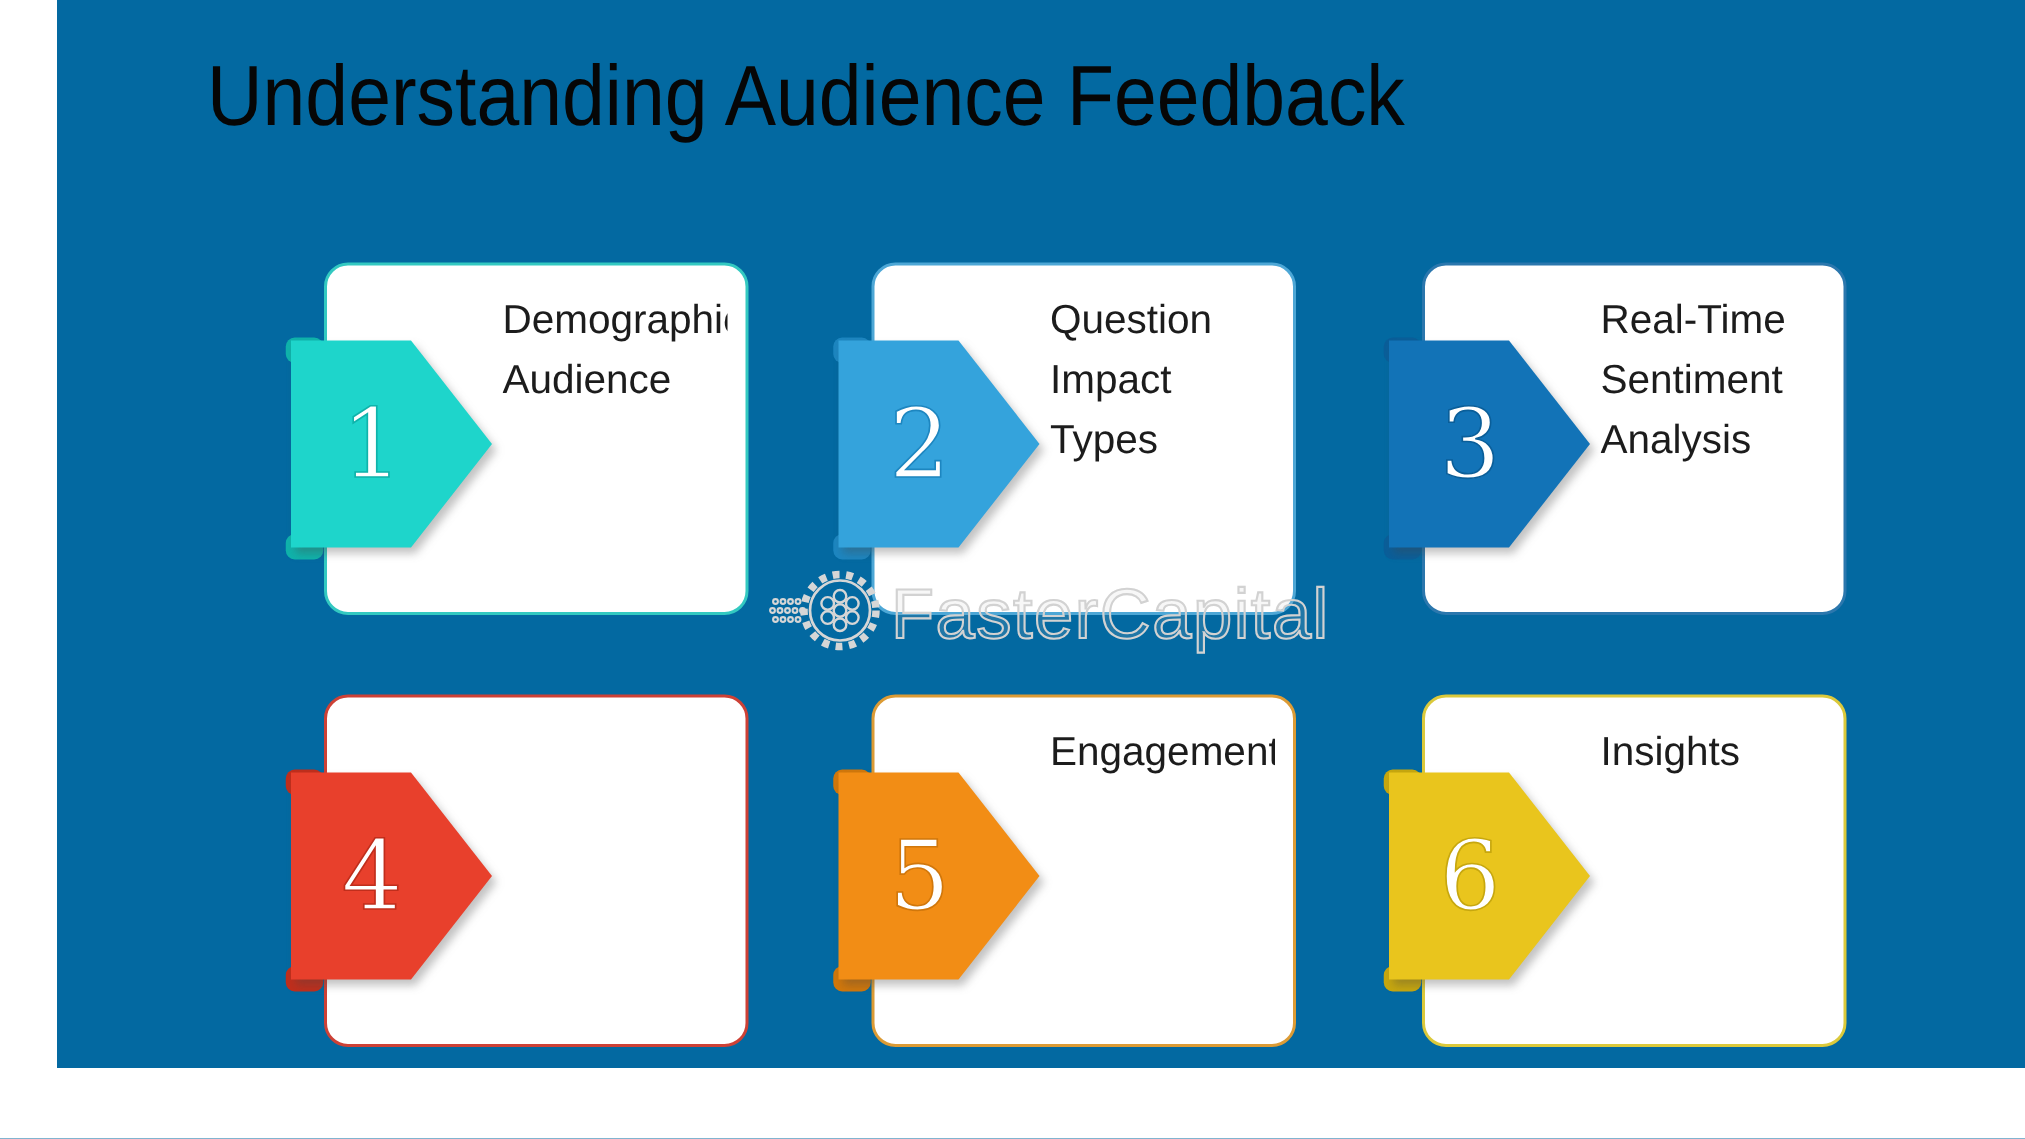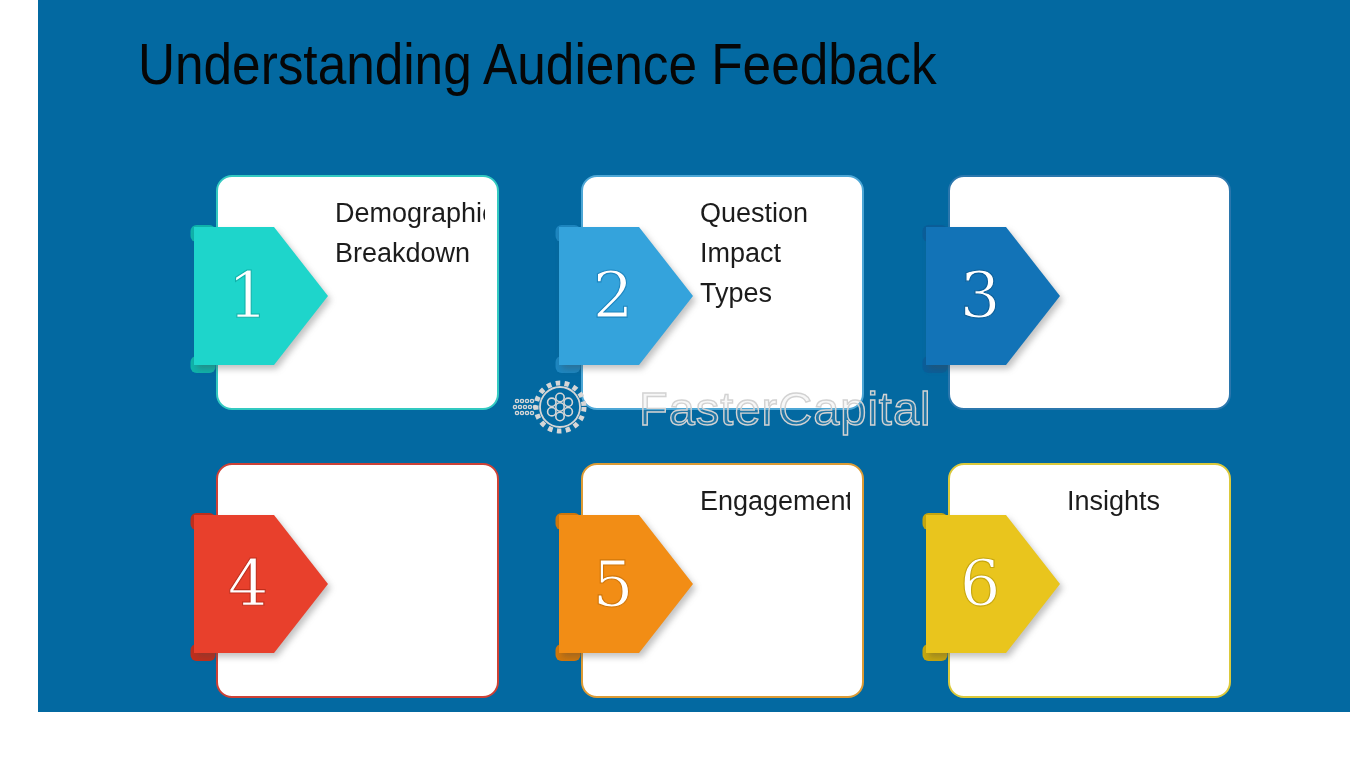--- a/index.html
+++ b/index.html
@@ -30,21 +30,21 @@
     font-family:"DejaVu Serif",serif;font-size:64px;
   }
   .label{
     position:absolute;left:117px;top:16px;width:150px;height:200px;overflow:hidden;
   }
   .line{
     font-size:27px;line-height:40px;color:#1c1c1c;white-space:nowrap;
   }
   .watermark{
     position:absolute;left:474px;top:376px;display:flex;align-items:center;
-    z-index:6;pointer-events:none;gap:45px;
+    z-index:6;pointer-events:none;
   }
   .wm-logo{flex:0 0 auto;}
   .wm-logo circle,.wm-logo path{stroke:#d6d6d6;fill:none;}
   .wm-text{
     font-size:47px;letter-spacing:1px;margin-left:2px;
     color:rgba(200,200,200,0.15);
     -webkit-text-stroke:1.4px #d2d2d2;
     white-space:nowrap;
   }
 </style>
@@ -59,21 +59,21 @@
     <svg class="arrow" viewBox="0 0 140 152">
       <rect class="fold" x="0.5" y="2" width="25" height="17" rx="6"></rect>
       <rect class="fold" x="0.5" y="133" width="25" height="17" rx="6"></rect>
       <g class="shadowed">
         <polygon class="main" points="4,4 84,4 138,73 84,142 4,142"></polygon>
         <text class="num" x="58" y="95" text-anchor="middle">1</text>
       </g>
     </svg>
     <div class="label">
       <div class="line">Demographic</div>
-      <div class="line">Breakdown</div>
+      <div class="line">Audience</div>
       <div class="line"></div>
       <div class="line"></div>
     </div>
   </div>
 
   <div class="card c1" style="--fill: #34a3dc; --fold: #1d86c0; --border: #4da7d6;">
     <svg class="arrow" viewBox="0 0 140 152">
       <rect class="fold" x="0.5" y="2" width="25" height="17" rx="6"></rect>
       <rect class="fold" x="0.5" y="133" width="25" height="17" rx="6"></rect>
       <g class="shadowed">
@@ -90,20 +90,26 @@
 
   <div class="card c2" style="--fill: #1273b7; --fold: #0a5e99; --border: #2b77ad;">
     <svg class="arrow" viewBox="0 0 140 152">
       <rect class="fold" x="0.5" y="2" width="25" height="17" rx="6"></rect>
       <rect class="fold" x="0.5" y="133" width="25" height="17" rx="6"></rect>
       <g class="shadowed">
         <polygon class="main" points="4,4 84,4 138,73 84,142 4,142"></polygon>
         <text class="num" x="58" y="95" text-anchor="middle">3</text>
       </g>
     </svg>
+    <div class="label">
+      <div class="line">Real-Time</div>
+      <div class="line">Sentiment</div>
+      <div class="line">Analysis</div>
+      <div class="line"></div>
+    </div>
   </div>
 
   <div class="card c3" style="--fill: #e8402c; --fold: #c02e1c; --border: #cd4136;">
     <svg class="arrow" viewBox="0 0 140 152">
       <rect class="fold" x="0.5" y="2" width="25" height="17" rx="6"></rect>
       <rect class="fold" x="0.5" y="133" width="25" height="17" rx="6"></rect>
       <g class="shadowed">
         <polygon class="main" points="4,4 84,4 138,73 84,142 4,142"></polygon>
         <text class="num" x="58" y="95" text-anchor="middle">4</text>
       </g>

